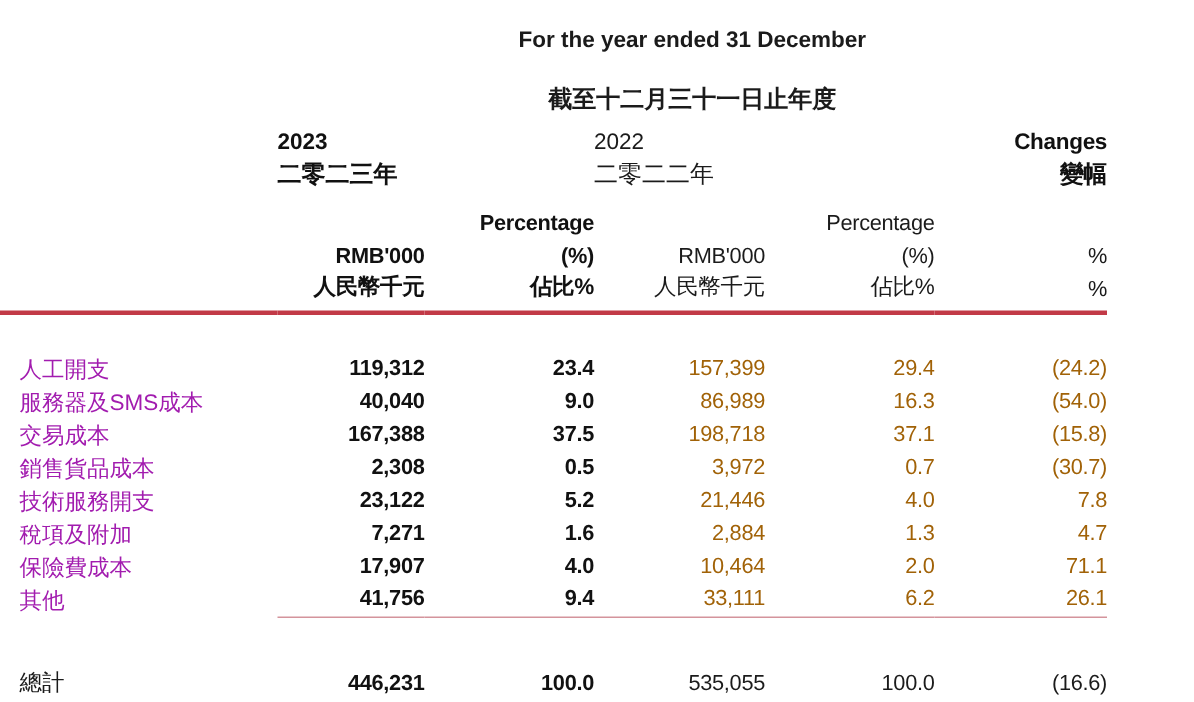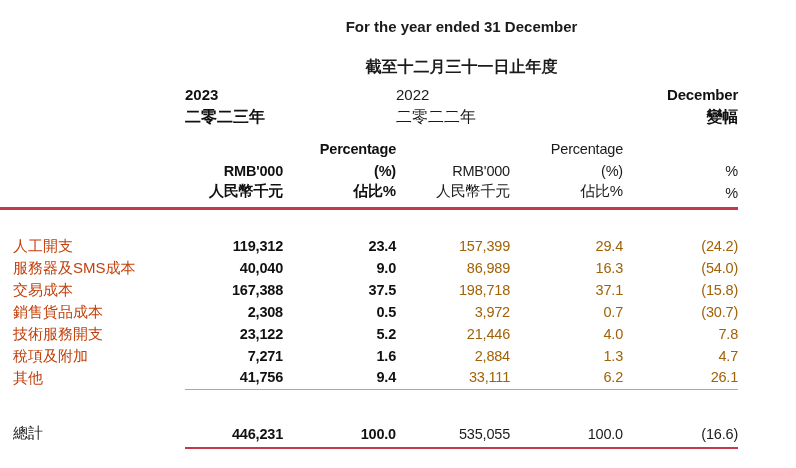--- a/index.html
+++ b/index.html
@@ -46,21 +46,21 @@
   .r-units1 td { height: 22px; }
   .r-units2 td { height: 22px; padding-bottom: 6px; border-bottom: 3px solid #c23a47; }
   .r-units2 td.cnsize { font-size: 15px; }
 
   
   .sp-a td { height: 25px; }
   .sp-b td { height: 26px; }
 
   
   .r-data td { height: 22px; vertical-align: middle; }
-  .r-data td.lbl { padding-left: 13px; font-size: 15px; color: #c2410c; }
+  .r-data td.lbl { padding-left: 13px; font-size: 15px; color: #a21caf; }
   .r-data td.reg { color: #a16207; }
   .r-last td.rule { border-bottom: 1px solid #d4949c; height: 20px; padding-bottom: 2px; }
 
   
   .r-total td { height: 26px; vertical-align: bottom; padding-bottom: 5px; }
   .r-total td.lbl { padding-left: 13px; font-size: 15px; }
   .r-total td.rule { border-bottom: 2.5px solid #c23a47; }
 </style>
 </head>
 <body>
@@ -89,21 +89,21 @@
       <td></td>
       <td colspan="2" class="center">
         <div class="yr bold">2023</div>
         <div class="ycn bold">二零二三年</div>
       </td>
       <td colspan="2" class="center">
         <div class="yr">2022</div>
         <div class="ycn">二零二二年</div>
       </td>
       <td class="num">
-        <div class="yr bold">December</div>
+        <div class="yr bold">Changes</div>
         <div class="ycn bold">變幅</div>
       </td>
     </tr>
 
     <tr class="r-pct">
       <td></td>
       <td></td>
       <td class="num bold">Percentage</td>
       <td></td>
       <td class="num">Percentage</td>
@@ -172,20 +172,28 @@
       <td class="num reg">4.0</td>
       <td class="num reg">7.8</td>
     </tr>
     <tr class="r-data">
       <td class="lbl">稅項及附加</td>
       <td class="num bold">7,271</td>
       <td class="num bold">1.6</td>
       <td class="num reg">2,884</td>
       <td class="num reg">1.3</td>
       <td class="num reg">4.7</td>
+    </tr>
+    <tr class="r-data">
+      <td class="lbl">保險費成本</td>
+      <td class="num bold">17,907</td>
+      <td class="num bold">4.0</td>
+      <td class="num reg">10,464</td>
+      <td class="num reg">2.0</td>
+      <td class="num reg">71.1</td>
     </tr>
     <tr class="r-data r-last">
       <td class="lbl">其他</td>
       <td class="num bold rule">41,756</td>
       <td class="num bold rule">9.4</td>
       <td class="num reg rule">33,111</td>
       <td class="num reg rule">6.2</td>
       <td class="num reg rule">26.1</td>
     </tr>
 

